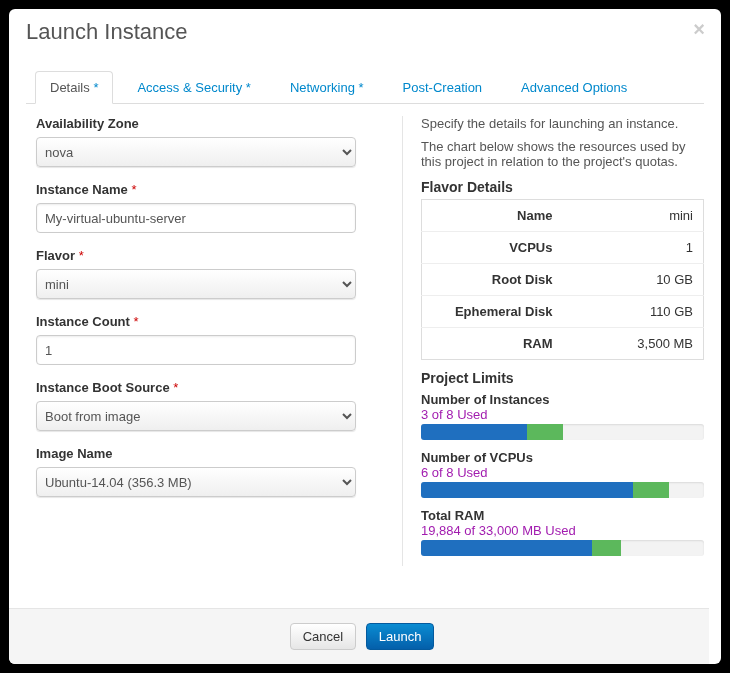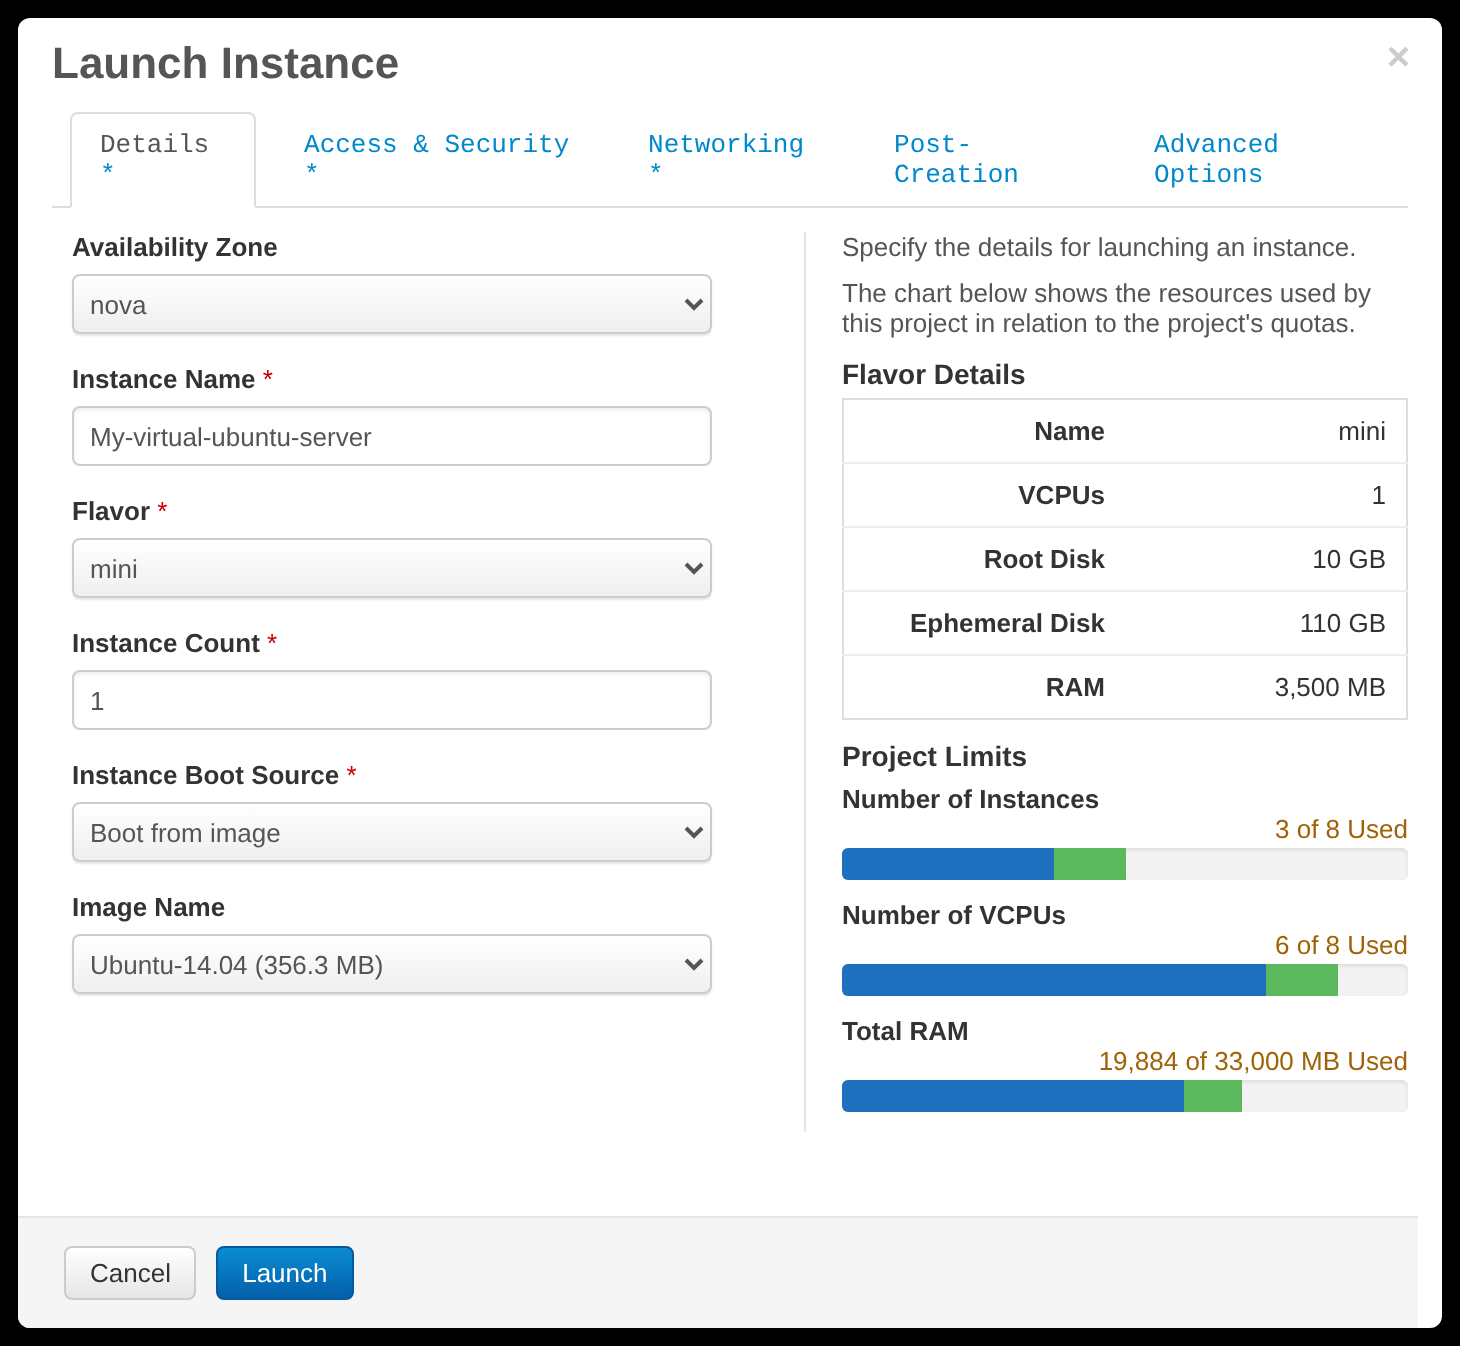--- a/index.html
+++ b/index.html
@@ -21,40 +21,39 @@
     background: #fff;
     border-radius: 6px;
     box-shadow: 0 3px 8px rgba(0,0,0,0.5);
     overflow: hidden;
   }
   .modal-header {
     padding: 10px 17px 12px 17px;
   }
   .modal-title {
     font-size: 22px;
-    font-weight: 700;
+    font-weight: 400;
     color: #555;
   }
   .close-x {
     position: absolute;
     top: 10px;
     right: 16px;
     font-size: 20px;
     color: #ccc;
     cursor: pointer;
     line-height: 1;
     font-weight: bold;
   }
   .tabs {
     margin: 10px 17px 0 17px;
     border-bottom: 1px solid #ddd;
     display: flex;
     align-items: flex-end;
     height: 36px;
-    font-family: Liberation Mono, monospace;
   }
   .tab {
     padding: 8px 14px;
     position: relative;
     font-size: 13px;
     color: #0088cc;
     cursor: pointer;
     border: 1px solid transparent;
     border-bottom: none;
     margin-left: 9px;
@@ -139,40 +138,40 @@
     padding: 8px 10px;
     border-top: 1px solid #eee;
   }
   table.flavor tr:first-child td { border-top: none; }
   table.flavor td.k { font-weight: bold; color:#333; width: 50%; }
   table.flavor td.v { color:#333; }
 
   .limit-row { margin: 6px 0 10px 0; }
   .limit-head { display:flex; justify-content: space-between; font-size: 13px; flex-direction: column; }
   .limit-head .lname { font-weight: bold; color:#333;}
-  .limit-head .lval { color:#a16207;text-align:right; }
+  .limit-head .lval { color:#a21caf; }
   .bar {
     height: 16px;
     background: #f3f3f3;
     border-radius: 3px;
     box-shadow: inset 0 1px 2px rgba(0,0,0,0.1);
     overflow: hidden;
     margin-top: 2px;
     display:flex;
   }
   .bar .seg-used { background: #1f6fbf; }
   .bar .seg-new  { background: #5cb85c; }
 
   .modal-footer {
     position: absolute;
     left: 0; right: 12px; bottom: 0;
     padding: 14px 17px;
     background: #f5f5f5;
     border-top: 1px solid #e5e5e5;
-    text-align: left;
+    text-align: center;
   }
   .btn {
     display: inline-block;
     padding: 5px 12px;
     font-size: 13px;
     border-radius: 4px;
     border: 1px solid #ccc;
     background: linear-gradient(#ffffff, #e6e6e6);
     color: #333;
     cursor: pointer;

